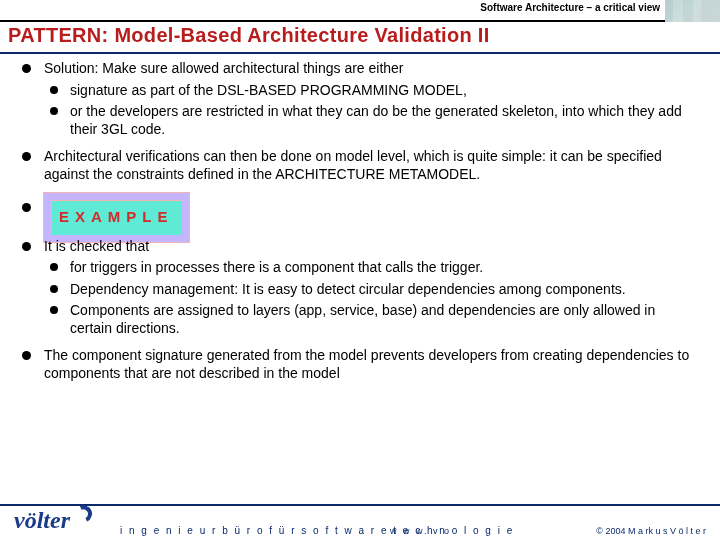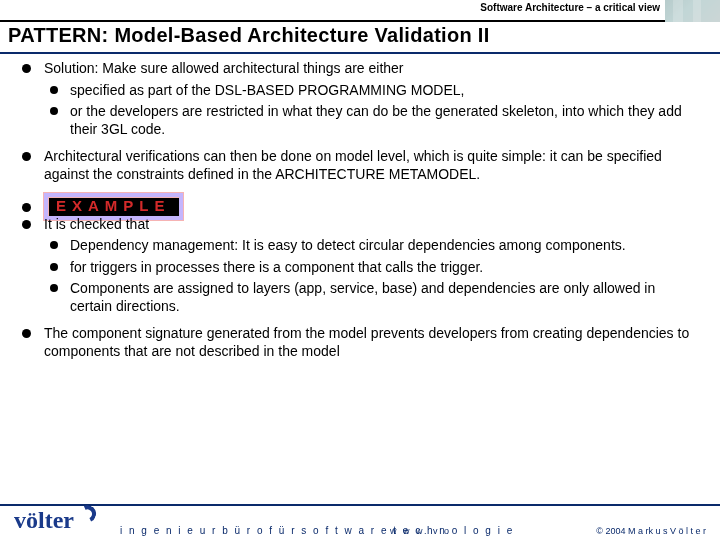--- a/index.html
+++ b/index.html
@@ -5,39 +5,39 @@
   * { box-sizing: border-box; margin: 0; padding: 0; }
   html, body { width: 720px; height: 540px; font-family: Verdana, Geneva, sans-serif; background: #fff; overflow: hidden; }
   .slide { position: relative; width: 720px; height: 540px; }
   .topbar { position: absolute; top: 0; left: 0; right: 0; height: 30px; background: #fff; }
   .toptitle { position: absolute; top: 2px; right: 60px; font-size: 10px; font-weight: bold; color: #000; }
   .topdeco { position: absolute; top: 0; right: 0; width: 55px; height: 22px; background: linear-gradient(135deg,#8aa 0%,#9bb 40%,#abb 100%); opacity:.6;}
   .topdeco::before, .topdeco::after { content:""; position:absolute; background:#fff3; }
   .topdeco::before { left:8px; top:0; width:10px; height:22px;}
   .topdeco::after { left:28px; top:0; width:8px; height:22px;}
   .hline { position: absolute; left: 0; right: 55px; top: 20px; height: 2px; background: #000; }
-  .pattern { position: absolute; top: 24px; left: 8px; right: 8px; font-size: 20px; font-weight: 900; color: #000000; letter-spacing: .3px; }
+  .pattern { position: absolute; top: 24px; left: 8px; right: 8px; font-size: 20px; font-weight: 900; color: #b91c1c; letter-spacing: .3px; }
   .hline2 { position: absolute; left: 0; right: 0; top: 52px; height: 2px; background: #0a2a6b; }
 
   .body { position: absolute; top: 60px; left: 18px; right: 22px; font-size: 14px; color: #000; line-height: 1.25; }
   ul.top { list-style: none; padding-left: 0; }
   ul.top > li { position: relative; padding-left: 26px; margin-bottom: 10px; }
   ul.top > li::before { content: ""; position: absolute; left: 4px; top: 4px; width: 9px; height: 9px; background: #000; border-radius: 50%; }
   ul.sub { list-style: none; padding-left: 0; margin-top: 2px; }
   ul.sub > li { position: relative; padding-left: 26px; margin-top: 4px; }
   ul.sub > li::before { content: ""; position: absolute; left: 6px; top: 4px; width: 8px; height: 8px; background: #000; border-radius: 50%; }
   .b { font-weight: 400; }
 
   .example-wrap { position: relative; padding-left: 26px; margin: 6px 0 2px 0; }
   .example-wrap::before { content: ""; position: absolute; left: 4px; top: 10px; width: 9px; height: 9px; background: #000; border-radius: 50%; }
-  .example { display: inline-block; border: 4px solid #c4b5fd; background: #000000; padding: 0 8px; color: #d42a2a; font-weight: 900; letter-spacing: 6px; font-size: 15px; box-shadow: 1px 1px 0 #f6b3b3 inset, 0 0 0 1px #f6b3b3; }
+  .example { display: inline-block; border: 7px solid #c4b5fd; background: #5eead4; padding: 8px 8px; color: #d42a2a; font-weight: 900; letter-spacing: 6px; font-size: 15px; box-shadow: 1px 1px 0 #f6b3b3 inset, 0 0 0 1px #f6b3b3; }
 
   .footer { position: absolute; left: 0; right: 0; bottom: 0; height: 36px; }
   .fline { position: absolute; left: 0; right: 0; top: 0; height: 2px; background: #0a2a6b; }
-  .logo { position: absolute; left: 14px; bottom: 6px; font-weight: 900; font-size: 24px; color: #1a3a8a; font-family: Georgia, 'Times New Roman', serif; }
+  .logo { position: absolute; left: 14px; bottom: 6px; font-style: italic; font-weight: 900; font-size: 24px; color: #1a3a8a; font-family: Georgia, 'Times New Roman', serif; }
   .logo::after{ content:""; display:inline-block; margin-left:3px; width:9px; height:9px; border:4px solid #1a3a8a; border-left-color:transparent; border-bottom-color:transparent; border-radius:50%; transform: rotate(20deg) translateY(-6px); }
   .tag { position:absolute; left:120px; bottom:4px; font-size:10px; letter-spacing:2px; color:#0a2a6b; }
   .url { position:absolute; left:390px; bottom:4px; font-size:9px; letter-spacing:2px; color:#0a2a6b; }
   .copy { position:absolute; right:14px; bottom:4px; font-size:9px; color:#0a2a6b; }
 </style>
 </head>
 <body>
 <div class="slide">
 
   <div class="topbar">
@@ -47,45 +47,45 @@
   <div class="hline"></div>
   <div class="pattern">PATTERN: Model-Based Architecture Validation II</div>
   <div class="hline2"></div>
 
   <div class="body">
     <ul class="top">
       <li>
         <span class="b">Solution:</span><span> Make sure allowed architectural things are either</span>
         <ul class="sub">
           <li>
-            <span></span><span class="b">specified</span><span> as part of the DSL-BASED PROGRAMMING MODEL,</span>
+            <span></span><span class="b">signature</span><span> as part of the DSL-BASED PROGRAMMING MODEL,</span>
           </li>
           <li>
             <span>or the </span><span class="b">developers are restricted</span><span> in what they can do be the generated skeleton, into which they add their 3GL code.</span>
           </li>
         </ul>
       </li>
       <li>
         <span class="b">Architectural verifications</span><span> can then be done on model level, which is quite simple: it can be specified against the constraints defined in the ARCHITECTURE METAMODEL.</span>
       </li>
     </ul>
 
     <div class="example-wrap">
       <span class="example">EXAMPLE</span>
     </div>
 
     <ul class="top">
       <li style="margin-top:-6px;">
         <span>It is checked that</span>
         <ul class="sub">
           <li>
-            <span></span><span class="b">Dependency</span><span> management: It is easy to detect circular dependencies among components.</span>
+            <span>for </span><span class="b">triggers</span><span> in processes there is a component that calls the trigger.</span>
           </li>
           <li>
-            <span>for </span><span class="b">triggers</span><span> in processes there is a component that calls the trigger.</span>
+            <span></span><span class="b">Dependency</span><span> management: It is easy to detect circular dependencies among components.</span>
           </li>
           <li>
             <span>Components are assigned to </span><span class="b">layers</span><span> (app, service, base) and dependencies are only allowed in certain directions.</span>
           </li>
         </ul>
       </li>
       <li>
         <span>The component signature generated from the model prevents developers from creating dependencies to components that are not described in the model</span>
       </li>
     </ul>

